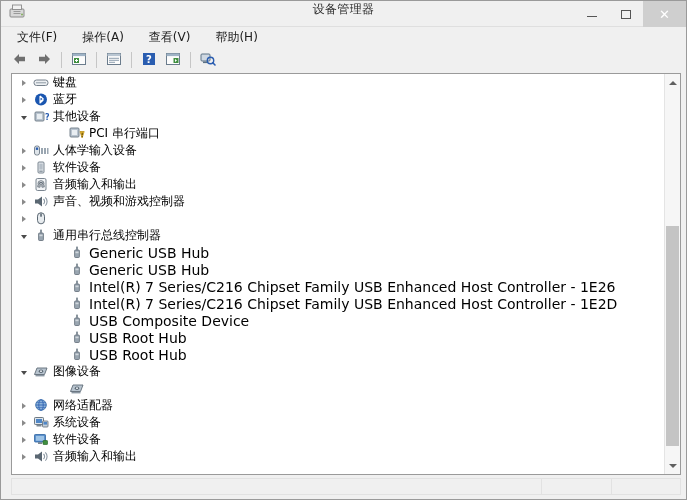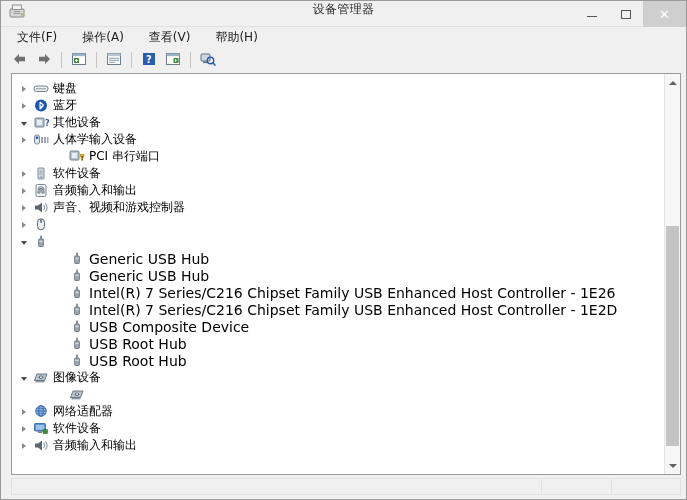--- a/index.html
+++ b/index.html
@@ -134,21 +134,21 @@
     flex: 1 1 auto;
     background: #ffffff;
     border: 1px solid #9a9a9a;
     display: flex;
     position: relative;
     min-height: 0;
     overflow: hidden;
   }
   .tree {
     flex: 1 1 auto;
-    padding: 6px 0 0 0;
+    padding: 0 0 0 0;
     overflow: hidden;
     position: relative;
     text-align: center;
   }
 
   .row {
     height: 17px;
     display: flex;
     align-items: center;
     white-space: nowrap;
@@ -421,48 +421,48 @@
             </span>
             <span class="node-icon">
               <svg width="16" height="15" viewBox="0 0 16 15">
                 <rect x="2" y="3" width="9" height="9" rx="1" fill="#b9c4cf" stroke="#6c7884" stroke-width="0.9"></rect>
                 <rect x="4" y="5" width="5" height="5" fill="#e9eef2"></rect>
                 <text x="12" y="11" font-size="8" font-weight="bold" fill="#2a5db0" font-family="DejaVu Sans, sans-serif">?</text>
               </svg>
             </span>
             <span class="node-label">其他设备</span>
           </div>
+          <div class="row lvl2">
+            <span class="twisty none"></span>
+            <span class="node-icon">
+              <svg width="16" height="15" viewBox="0 0 16 15">
+                <rect x="1" y="2" width="9" height="9" rx="1" fill="#b9c4cf" stroke="#6c7884" stroke-width="0.9"></rect>
+                <rect x="3" y="4" width="5" height="5" fill="#e9eef2"></rect>
+                <path d="M11 6.5 L15.2 6.5 L13.1 13 Z" fill="#f2c12e" stroke="#b3860e" stroke-width="0.7" transform="translate(0,-1)"></path>
+                <rect x="12.7" y="6.6" width="0.9" height="2.6" fill="#3a2a00"></rect>
+                <rect x="12.7" y="10" width="0.9" height="0.9" fill="#3a2a00"></rect>
+              </svg>
+            </span>
+            <span class="node-label">PCI 串行端口</span>
+          </div>
           <div class="row lvl1">
             <span class="twisty">
               <span class="tri-collapsed"></span>
             </span>
             <span class="node-icon">
               <svg width="16" height="15" viewBox="0 0 16 15">
                 <rect x="1.5" y="3" width="5" height="9" rx="2" fill="#dfe5ea" stroke="#6c7884" stroke-width="0.9"></rect>
                 <rect x="2.8" y="4.5" width="2.4" height="2.4" fill="#2a5db0"></rect>
                 <rect x="8" y="5" width="2" height="6" fill="#9aa6b1"></rect>
                 <rect x="11" y="5" width="2" height="6" fill="#9aa6b1"></rect>
                 <rect x="14" y="5" width="1.5" height="6" fill="#9aa6b1"></rect>
               </svg>
             </span>
             <span class="node-label">人体学输入设备</span>
           </div>
-          <div class="row lvl2">
-            <span class="twisty none"></span>
-            <span class="node-icon">
-              <svg width="16" height="15" viewBox="0 0 16 15">
-                <rect x="1" y="2" width="9" height="9" rx="1" fill="#b9c4cf" stroke="#6c7884" stroke-width="0.9"></rect>
-                <rect x="3" y="4" width="5" height="5" fill="#e9eef2"></rect>
-                <path d="M11 6.5 L15.2 6.5 L13.1 13 Z" fill="#f2c12e" stroke="#b3860e" stroke-width="0.7" transform="translate(0,-1)"></path>
-                <rect x="12.7" y="6.6" width="0.9" height="2.6" fill="#3a2a00"></rect>
-                <rect x="12.7" y="10" width="0.9" height="0.9" fill="#3a2a00"></rect>
-              </svg>
-            </span>
-            <span class="node-label">PCI 串行端口</span>
-          </div>
           <div class="row lvl1">
             <span class="twisty">
               <span class="tri-collapsed"></span>
             </span>
             <span class="node-icon">
               <svg width="16" height="15" viewBox="0 0 16 15">
                 <rect x="5" y="2" width="6" height="11" rx="1" fill="#e6eaee" stroke="#6c7884" stroke-width="0.9"></rect>
                 <rect x="6.3" y="3.6" width="3.4" height="6" fill="#b5bec7"></rect>
                 <rect x="6.3" y="10.6" width="3.4" height="1.2" fill="#7e8a95"></rect>
               </svg>
@@ -512,20 +512,21 @@
               <span class="tri-expanded"></span>
             </span>
             <span class="node-icon">
               <svg width="16" height="15" viewBox="0 0 16 15">
                 <rect x="5.6" y="5" width="4.8" height="7.5" rx="0.8" fill="#9aa6b1" stroke="#5f6b76" stroke-width="0.8"></rect>
                 <rect x="7.1" y="1.6" width="1.8" height="3.6" fill="#7d8993"></rect>
                 <rect x="6.6" y="6.6" width="1.1" height="1.6" fill="#e9edf0"></rect>
                 <rect x="8.3" y="6.6" width="1.1" height="1.6" fill="#e9edf0"></rect>
               </svg>
             </span>
+            <span class="node-label">通用串行总线控制器</span>
           </div>
           <div class="row lvl2">
             <span class="twisty none"></span>
             <span class="node-icon">
               <svg width="16" height="15" viewBox="0 0 16 15">
                 <rect x="5.6" y="5" width="4.8" height="7.5" rx="0.8" fill="#9aa6b1" stroke="#5f6b76" stroke-width="0.8"></rect>
                 <rect x="7.1" y="1.6" width="1.8" height="3.6" fill="#7d8993"></rect>
                 <rect x="6.6" y="6.6" width="1.1" height="1.6" fill="#e9edf0"></rect>
                 <rect x="8.3" y="6.6" width="1.1" height="1.6" fill="#e9edf0"></rect>
               </svg>
@@ -635,20 +636,35 @@
             </span>
             <span class="node-icon">
               <svg width="16" height="15" viewBox="0 0 16 15">
                 <circle cx="8" cy="7" r="5.3" fill="#8fb4da" stroke="#3b6ea8" stroke-width="0.9"></circle>
                 <ellipse cx="8" cy="7" rx="2.2" ry="5.3" fill="none" stroke="#2a5db0" stroke-width="0.8"></ellipse>
                 <path d="M2.8 7 L13.2 7" stroke="#2a5db0" stroke-width="0.8"></path>
                 <path d="M3.4 4.4 L12.6 4.4 M3.4 9.6 L12.6 9.6" stroke="#2a5db0" stroke-width="0.6"></path>
               </svg>
             </span>
             <span class="node-label">网络适配器</span>
+          </div>
+          <div class="row lvl1">
+            <span class="twisty">
+              <span class="tri-collapsed"></span>
+            </span>
+            <span class="node-icon">
+              <svg width="16" height="15" viewBox="0 0 16 15">
+                <rect x="1.5" y="2.5" width="9" height="7" rx="0.8" fill="#dfe6ec" stroke="#5f6b76" stroke-width="0.9"></rect>
+                <rect x="3" y="4" width="6" height="4" fill="#4f86c6"></rect>
+                <rect x="3.5" y="10" width="5" height="1.5" fill="#7d8993"></rect>
+                <rect x="9.5" y="6" width="5.5" height="6" rx="0.8" fill="#c6d0da" stroke="#5f6b76" stroke-width="0.8"></rect>
+                <rect x="10.5" y="7" width="3.5" height="2.6" fill="#4f86c6"></rect>
+              </svg>
+            </span>
+            <span class="node-label">系统设备</span>
           </div>
           <div class="row lvl1">
             <span class="twisty">
               <span class="tri-collapsed"></span>
             </span>
             <span class="node-icon">
               <svg width="16" height="15" viewBox="0 0 16 15">
                 <rect x="1.5" y="2.5" width="11" height="7.5" rx="0.8" fill="#4f86c6" stroke="#3b6ea8" stroke-width="0.9"></rect>
                 <rect x="2.8" y="3.8" width="8.4" height="5" fill="#9dc3e6"></rect>
                 <rect x="5" y="10.4" width="4" height="1.4" fill="#5f6b76"></rect>

